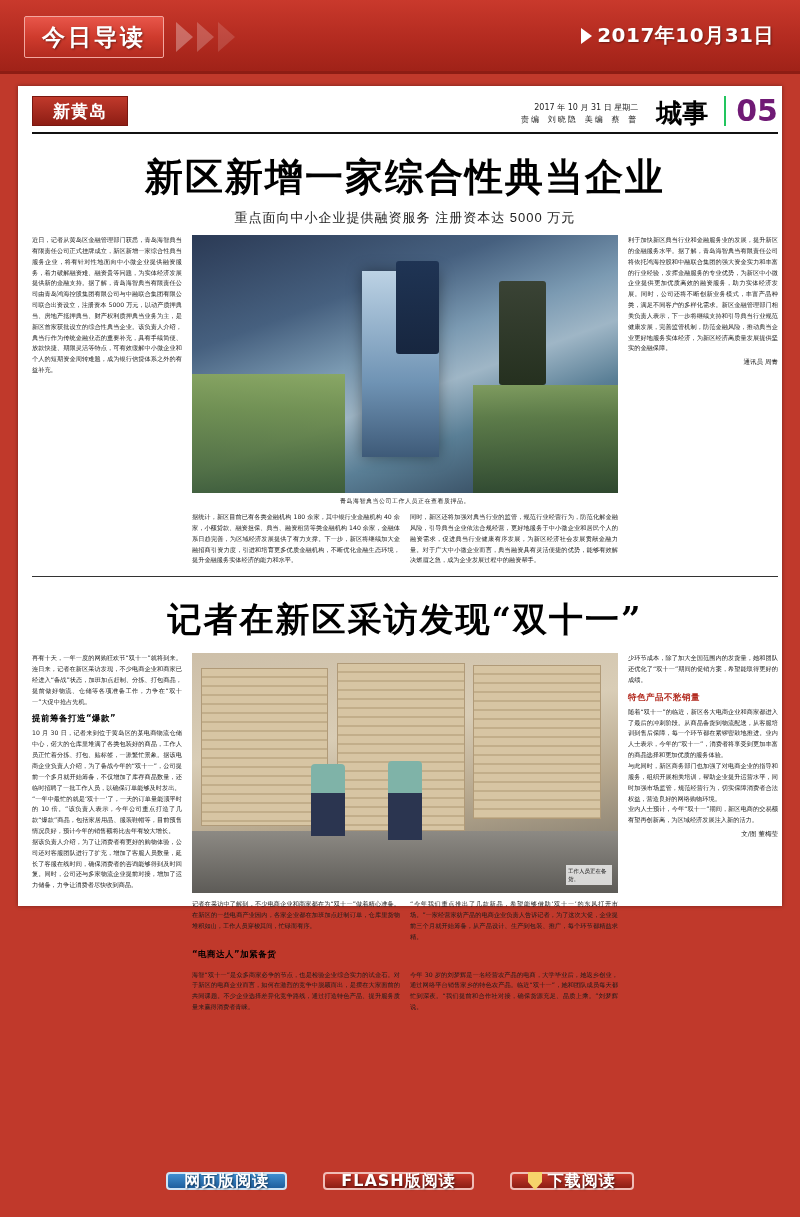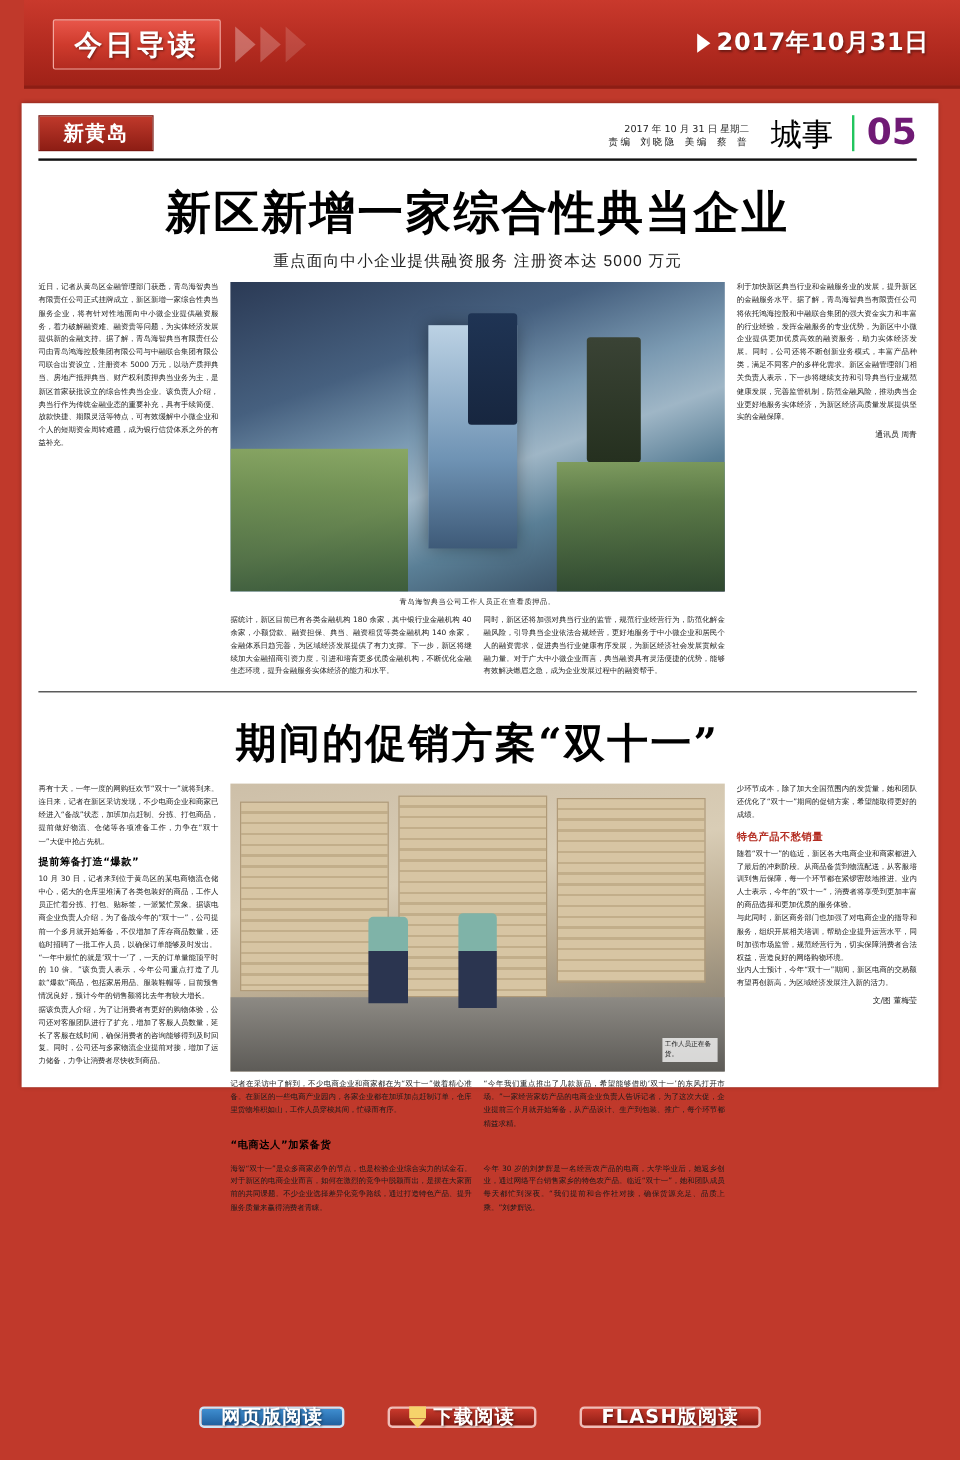--- a/index.html
+++ b/index.html
@@ -10,21 +10,20 @@
     font-family: "DejaVu Sans", "Liberation Sans", sans-serif;
     overflow: hidden;
   }
 
   
   .topbar {
     position: relative;
     height: 74px;
     background: linear-gradient(to bottom, #c9392c 0%, #b32b20 55%, #a02218 100%);
     border-bottom: 3px solid #8d1d14;
-    margin-left: 20px;
   }
   .topbar-inner {
     position: absolute; left: 0; top: 0; right: 0; bottom: 0;
   }
   .masthead-tag {
     position: absolute; left: 24px; top: 16px;
     width: 140px; height: 42px;
     background: linear-gradient(to bottom, #e8564a 0%, #cf3b2d 50%, #b32b20 100%);
     border: 1px solid #f3a79f;
     border-radius: 2px;
@@ -63,21 +62,21 @@
     font-weight: bold;
     letter-spacing: 0.5px;
     text-shadow: 1px 1px 2px rgba(0,0,0,.4);
   }
 
   
   .page-frame {
     margin: 12px 18px 0 18px;
     background: #ffffff;
     height: 820px;
-    padding: 10px 18px 8px 14px;
+    padding: 10px 4px 8px 14px;
     position: relative;
     box-shadow: 0 0 4px rgba(0,0,0,.4);
   }
 
   
   .paper-head {
     display: flex; align-items: flex-start; justify-content: space-between;
     border-bottom: 2px solid #111;
     padding-bottom: 6px;
   }
@@ -86,21 +85,21 @@
     background: linear-gradient(to bottom,#c0392b,#8d1d14);
     color: #fff; font-size: 17px; font-weight: bold;
     display: flex; align-items: center; justify-content: center;
     letter-spacing: 1px;
     border: 1px solid #7a1710;
   }
   .paper-head-right { display: flex; align-items: flex-end; gap: 10px; }
   .paper-meta { text-align: right; font-size: 8px; color: #222; line-height: 1.5; }
   .paper-meta .m-line2 { letter-spacing: 2px; font-family: Liberation Mono, monospace; }
   .paper-section {
-    font-size: 26px; font-weight: normal; color: #000; line-height: 1;
+    font-size: 26px; font-weight: bold; color: #000; line-height: 1;
     padding-left: 8px;
   }
   .paper-page-no {
     font-size: 30px; font-weight: bold; color: #701a75; line-height: 1;
     border-left: 2px solid #22c55e; padding-left: 10px; margin-left: 6px;
   }
 
   
   .article { padding-top: 8px; }
   .headline1 {
@@ -353,21 +352,21 @@
       <div>
         <div class="body-col">利于加快新区典当行业和金融服务业的发展，提升新区的金融服务水平。据了解，青岛海智典当有限责任公司将依托鸿海控股和中融联合集团的强大资金实力和丰富的行业经验，发挥金融服务的专业优势，为新区中小微企业提供更加优质高效的融资服务，助力实体经济发展。同时，公司还将不断创新业务模式，丰富产品种类，满足不同客户的多样化需求。新区金融管理部门相关负责人表示，下一步将继续支持和引导典当行业规范健康发展，完善监管机制，防范金融风险，推动典当企业更好地服务实体经济，为新区经济高质量发展提供坚实的金融保障。</div>
         <div class="byline">通讯员  周青</div>
       </div>
     </div>
   </div>
 
   <div class="divider"></div>
 
   <div class="article">
-    <div class="headline2">期间的促销方案“双十一”</div>
+    <div class="headline2">记者在新区采访发现“双十一”</div>
 
     <div class="cols3b">
       <div>
         <div class="body-col">再有十天，一年一度的网购狂欢节“双十一”就将到来。连日来，记者在新区采访发现，不少电商企业和商家已经进入“备战”状态，加班加点赶制、分拣、打包商品，提前做好物流、仓储等各项准备工作，力争在“双十一”大促中抢占先机。</div>
         <div class="sub-sec">提前筹备打造“爆款”</div>
         <div class="body-col">10 月 30 日，记者来到位于黄岛区的某电商物流仓储中心，偌大的仓库里堆满了各类包装好的商品，工作人员正忙着分拣、打包、贴标签，一派繁忙景象。据该电商企业负责人介绍，为了备战今年的“双十一”，公司提前一个多月就开始筹备，不仅增加了库存商品数量，还临时招聘了一批工作人员，以确保订单能够及时发出。</div>
         <div class="body-col">“一年中最忙的就是‘双十一’了，一天的订单量能顶平时的 10 倍。”该负责人表示，今年公司重点打造了几款“爆款”商品，包括家居用品、服装鞋帽等，目前预售情况良好，预计今年的销售额将比去年有较大增长。</div>
         <div class="body-col">据该负责人介绍，为了让消费者有更好的购物体验，公司还对客服团队进行了扩充，增加了客服人员数量，延长了客服在线时间，确保消费者的咨询能够得到及时回复。同时，公司还与多家物流企业提前对接，增加了运力储备，力争让消费者尽快收到商品。</div>
       </div>
 
@@ -399,18 +398,18 @@
         <div class="body-col">与此同时，新区商务部门也加强了对电商企业的指导和服务，组织开展相关培训，帮助企业提升运营水平，同时加强市场监管，规范经营行为，切实保障消费者合法权益，营造良好的网络购物环境。</div>
         <div class="body-col">业内人士预计，今年“双十一”期间，新区电商的交易额有望再创新高，为区域经济发展注入新的活力。</div>
         <div class="byline2">文/图  董梅莹</div>
       </div>
     </div>
   </div>
 </div>
 
 <div class="btnbar">
   <div class="btn btn-web">网页版阅读</div>
+  <div class="btn btn-flash">FLASH版阅读</div>
   <div class="btn btn-download">
     <span class="dl-icon"></span>
     <span>下载阅读</span>
   </div>
-  <div class="btn btn-flash">FLASH版阅读</div>
 </div>
 
 </body></html>

